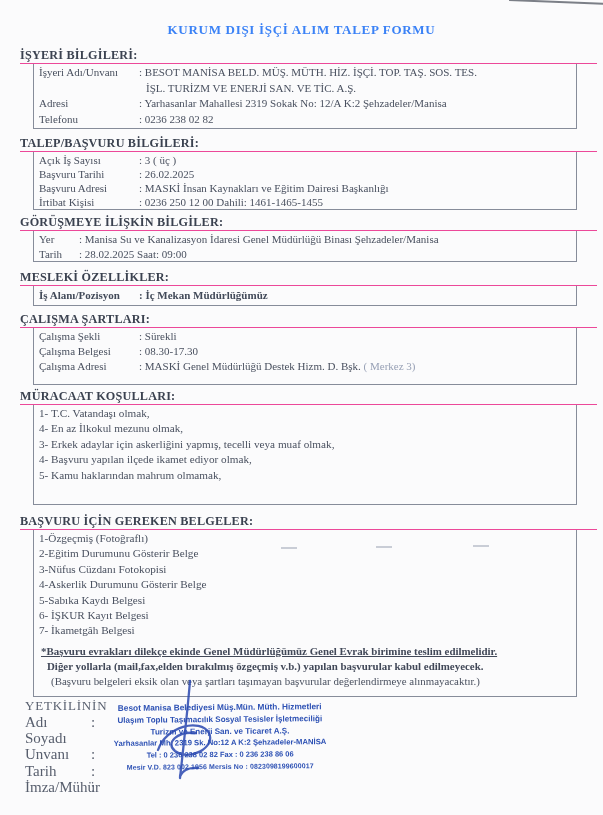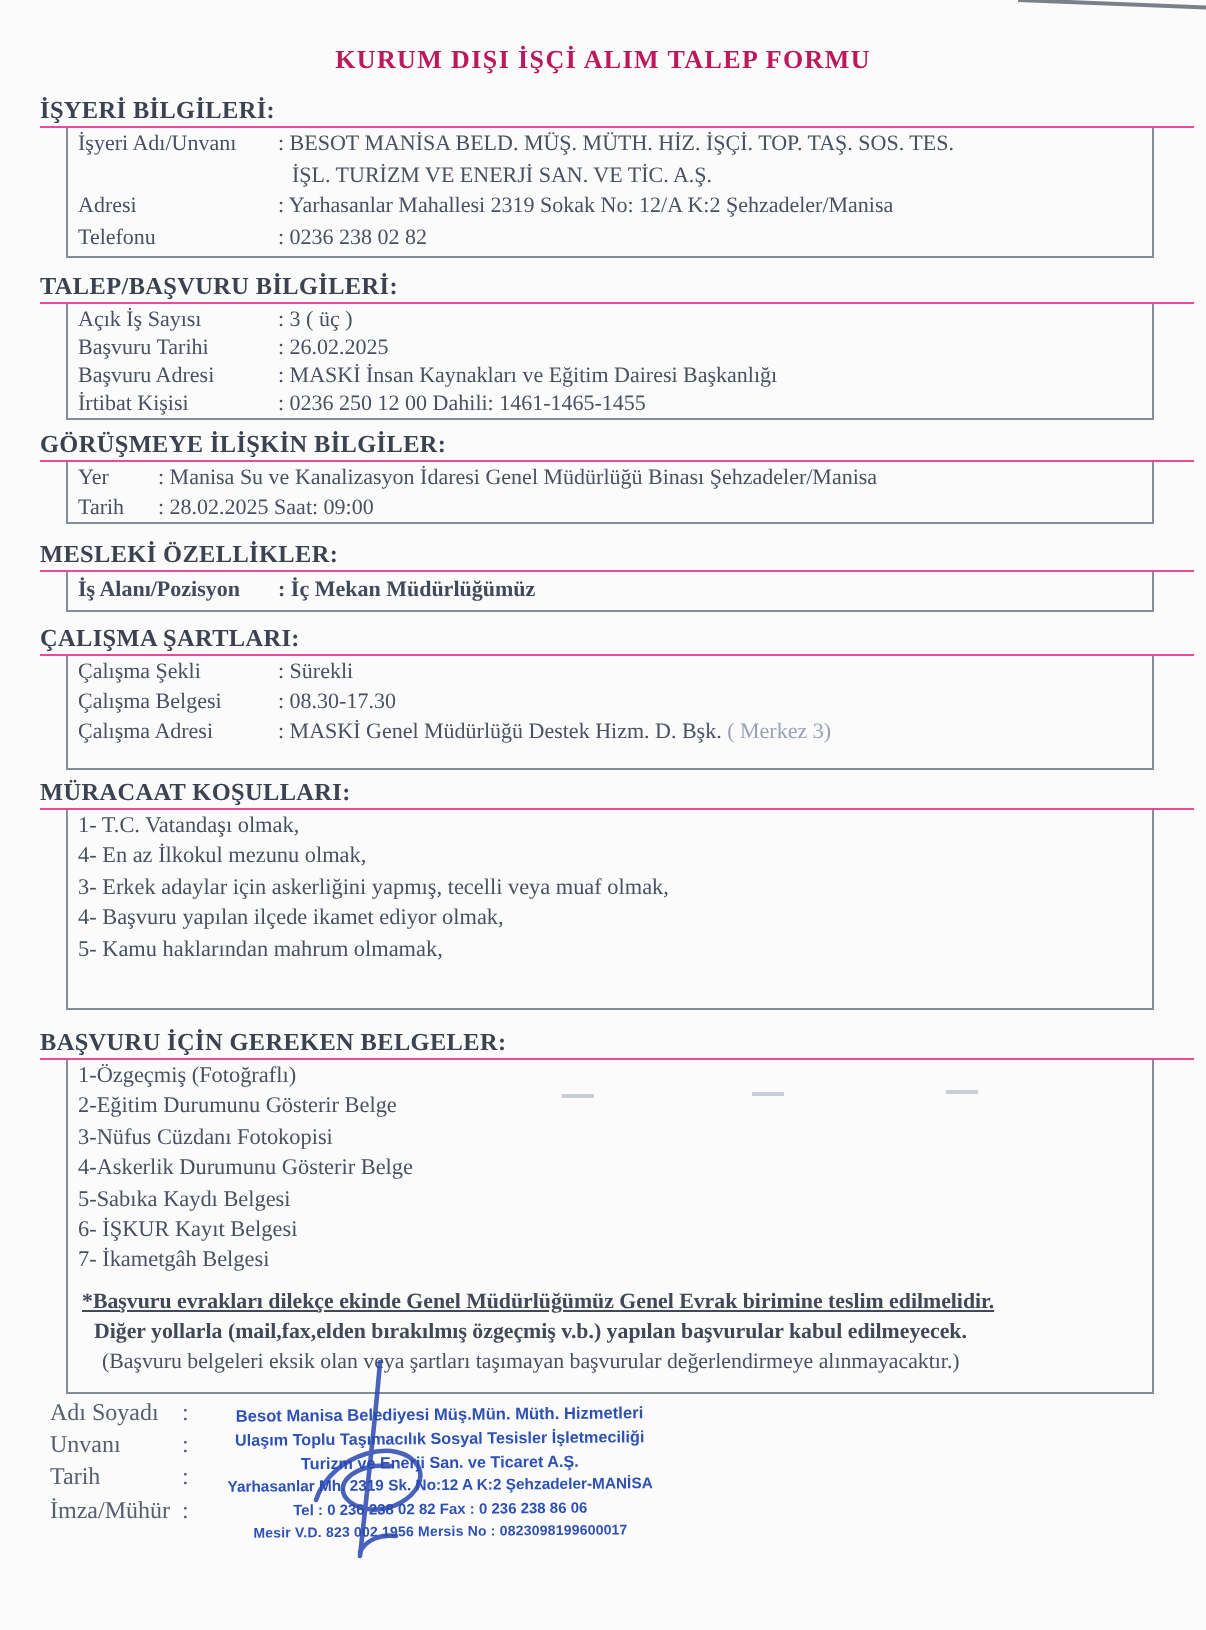--- a/index.html
+++ b/index.html
@@ -7,21 +7,21 @@
     width:603px;height:815px;position:relative;overflow:hidden;
     background:#fbfbfc;
     font-family:"Liberation Serif", serif;
     color:#49505f;
     -webkit-font-smoothing:antialiased;
   }
   .page{position:absolute;inset:0;}
   .scanline{position:absolute;top:1px;right:-6px;width:100px;height:2px;
     background:#5b6069;transform:rotate(2.3deg);opacity:.8;}
   .title{position:absolute;top:22px;left:0;width:100%;text-align:center;
-    font-size:13px;font-weight:bold;letter-spacing:.7px;color:#be185d;}
+    font-size:13px;font-weight:bold;letter-spacing:.7px;color:#3b82f6;}
   .sec{position:absolute;left:20px;width:577px;}
   .sec-head{font-size:12.2px;font-weight:bold;letter-spacing:.2px;color:#3b4250;
     line-height:14px;padding-bottom:1px;border-bottom:1px solid #ec4899;}
   .box{margin-left:13px;margin-right:20px;
     border-left:1px solid #868c9a;border-right:1px solid #868c9a;border-bottom:1px solid #868c9a;
     padding:1px 20px 2px 5px;box-sizing:border-box;position:relative;}
   .row{display:flex;font-size:11px;}
   .lbl{flex:none;width:100px;}
   .lbl.w40{width:40px;}
   .val{flex:1;white-space:nowrap;}
@@ -37,21 +37,21 @@
   .notes{margin-top:5px;}
   .note{font-size:10.9px;line-height:15px;white-space:nowrap;}
   .note1{font-weight:bold;text-decoration:underline;margin-left:2px;color:#414想8;}
   .note1{color:#414858;}
   .note2{font-weight:bold;margin-left:8px;color:#414858;}
   .note3{margin-left:12px;}
   .dash{position:absolute;height:1.5px;width:16px;background:#bdc2cc;opacity:.8;}
   
   .yetkili{position:absolute;left:25px;top:698px;width:560px;color:#575e6d;}
   .y-head{font-size:13px;letter-spacing:.8px;font-weight:normal;color:#5a6170;line-height:16px;}
-  .y-row{display:flex;font-size:12px;line-height:16.2px;}
+  .y-row{display:flex;font-size:15px;line-height:16.2px;}
   .ylbl{flex:none;width:66px;}
   .ysep{flex:none;}
   
   .stamp{position:absolute;left:86px;top:702px;width:268px;text-align:center;
     font-family:"Liberation Sans", sans-serif;font-weight:bold;color:#2d51b4;
     transform:rotate(-.5deg);}
   .stamp div{line-height:11.8px;white-space:nowrap;}
   .s1{font-size:8.3px;}
   .s2{font-size:8.1px;}
   .s3{font-size:8.1px;}
@@ -179,20 +179,21 @@
       <div class="list-item">7- İkametgâh Belgesi</div>
       <div class="notes">
         <div class="note note1">*Başvuru evrakları dilekçe ekinde Genel Müdürlüğümüz Genel Evrak birimine teslim edilmelidir.</div>
         <div class="note note2">Diğer yollarla (mail,fax,elden bırakılmış özgeçmiş v.b.) yapılan başvurular kabul edilmeyecek.</div>
         <div class="note note3">(Başvuru belgeleri eksik olan veya şartları taşımayan başvurular değerlendirmeye alınmayacaktır.)</div>
       </div>
     </div>
   </div>
 
   <div class="yetkili">
+    <div class="y-head">YETKİLİNİN</div>
     <div class="y-row">
       <span class="ylbl">Adı Soyadı</span>
       <span class="ysep">:</span>
     </div>
     <div class="y-row">
       <span class="ylbl">Unvanı</span>
       <span class="ysep">:</span>
     </div>
     <div class="y-row">
       <span class="ylbl">Tarih</span>

